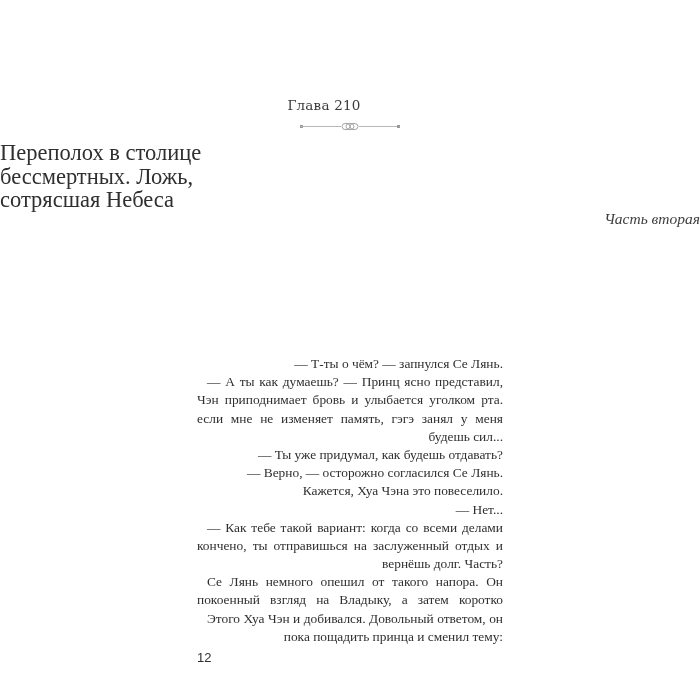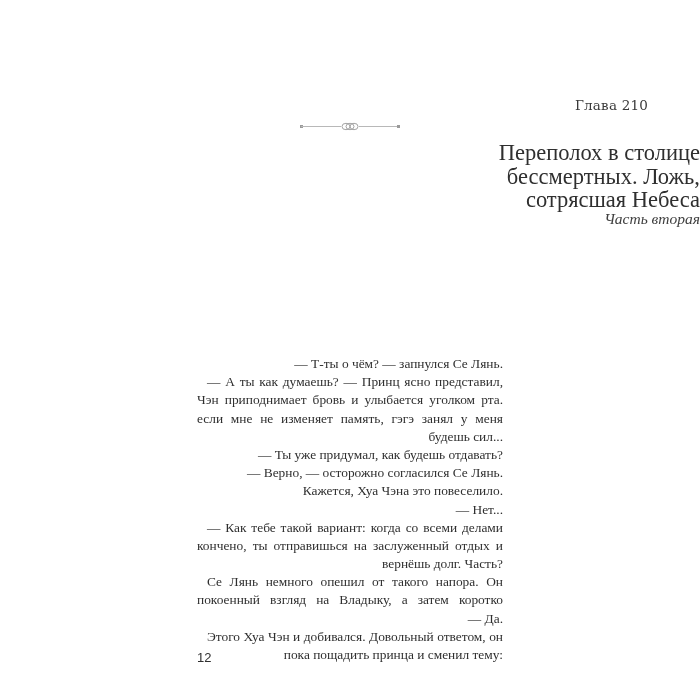--- a/index.html
+++ b/index.html
@@ -17,21 +17,21 @@
   }
   .page {
     position: absolute;
     left: 0; top: 0;
     width: 700px; height: 700px;
   }
   .chapter-label {
     position: absolute;
     left: 0; width: 648px;
     top: 97px;
-    text-align: right;
+    text-align: center;
     font-size: 13.5px;
     color: #3a3a3a;
     letter-spacing: 0.2px;
   }
   .ornament {
     position: absolute;
     left: 300px; top: 122px;
     width: 100px; height: 10px;
   }
   .ornament .line {
@@ -50,21 +50,21 @@
   .ornament .dot.right { left: 97px; }
   .ornament .knot {
     position: absolute;
     left: 41px; top: 0px;
     width: 18px; height: 9px;
   }
   .title {
     position: absolute;
     left: 0; width: 700px;
     top: 141px;
-    text-align: right;
+    text-align: left;
     font-size: 21px;
     line-height: 23.5px;
     color: #2f2f2f;
     font-family: "Liberation Serif", "DejaVu Serif", serif;
     font-size: 22.5px;
   }
   .title div { white-space: nowrap; }
   .subtitle {
     position: absolute;
     left: 0; width: 700px;
@@ -144,20 +144,19 @@
     <span class="ln">будешь сил...</span>
     <span class="ln indent">— Ты уже придумал, как будешь отдавать?</span>
     <span class="ln indent">— Верно, — осторожно согласился Се Лянь.</span>
     <span class="ln indent">Кажется, Хуа Чэна это повеселило.</span>
     <span class="ln indent">— Нет...</span>
     <span class="ln indent justify">— Как тебе такой вариант: когда со всеми делами будет по-</span>
     <span class="ln justify">кончено, ты отправишься на заслуженный отдых и потихоньку</span>
     <span class="ln">вернёшь долг. Часть?</span>
     <span class="ln indent justify">Се Лянь немного опешил от такого напора. Он бросил обес-</span>
     <span class="ln justify">покоенный взгляд на Владыку, а затем коротко согласился:</span>
-    <span class="ln indent">— Да.</span>
     <span class="ln indent justify">Этого Хуа Чэн и добивался. Довольный ответом, он решил</span>
     <span class="ln">пока пощадить принца и сменил тему:</span>
   </div>
 
   <div class="page-number">12</div>
 
 </div>
 
 </body></html>

